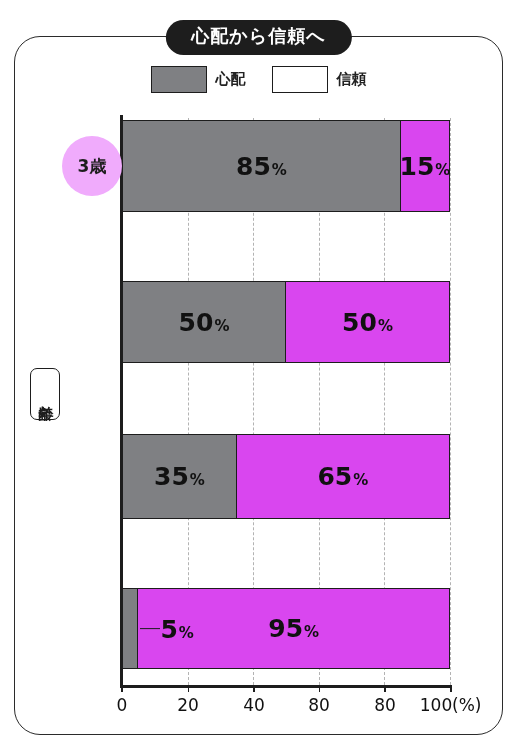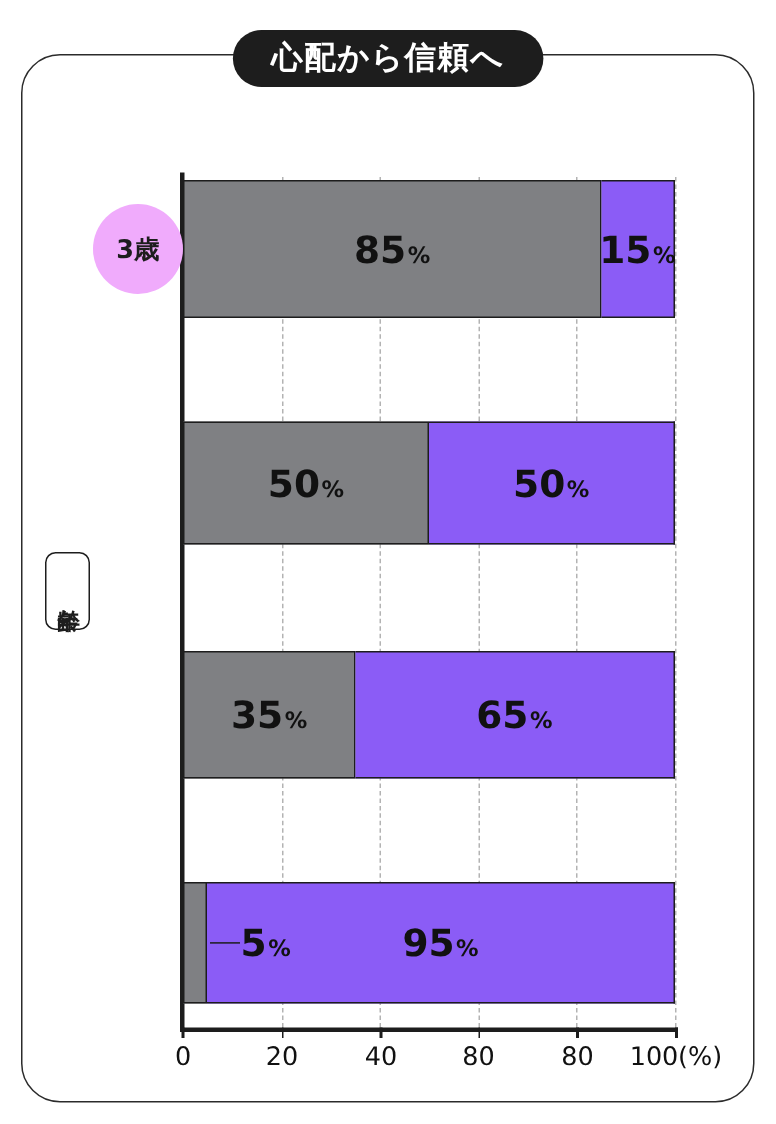--- a/index.html
+++ b/index.html
@@ -15,21 +15,21 @@
     box-sizing:border-box;
     border:1.6px solid #2b2b2b;border-radius:26px;background:#fff;
   }
 
   
   #title-pill{
     position:absolute;left:50%;top:20px;transform:translateX(-50%);
     background:#1d1d1d;color:#ffffff;
     border-radius:22px;
     padding:6px 26px 8px 26px;
-    font-size:21px;font-weight:bold;letter-spacing:1px;
+    font-size:18px;font-weight:bold;letter-spacing:1px;
     white-space:nowrap;z-index:6;line-height:1.15;
   }
 
   
   #legend{
     position:absolute;left:0;right:0;top:66px;
     display:flex;justify-content:center;align-items:center;gap:26px;z-index:4;
   }
   .legend-item{display:flex;align-items:center;gap:9px;}
   .swatch{width:56px;height:27px;box-sizing:border-box;border:1.4px solid #1d1d1d;}
@@ -61,21 +61,21 @@
   }
 
   
   .bar-row{position:absolute;left:122px;display:flex;box-sizing:border-box;}
   .seg{
     box-sizing:border-box;height:100%;
     display:flex;align-items:center;justify-content:center;
     position:relative;
   }
   .seg.worry{background:#7f8083;border:1.7px solid #1d1d1d;}
-  .seg.trust{background:#8b5cf6;border:1.7px solid #1d1d1d;border-left:none;}
+  .seg.trust{background:#d946ef;border:1.7px solid #1d1d1d;border-left:none;}
   .seg.worry + .trust{border-left:none;}
 
   .val{
     font-weight:bold;font-size:25px;color:#111;
     display:flex;align-items:baseline;line-height:1;white-space:nowrap;
   }
   .val .pct{font-size:15px;font-weight:bold;margin-left:1px;}
 
   
   .val.callout{
@@ -111,20 +111,28 @@
   }
 </style>
 </head>
 <body>
 
 <div id="title-pill">心配から信頼へ</div>
 
 <div id="frame"></div>
 
 <div id="legend">
+  <div class="legend-item">
+    <div class="swatch" style="background:#7f8083;"></div>
+    <div class="legend-label">心配</div>
+  </div>
+  <div class="legend-item">
+    <div class="swatch" style="background:#ffffff;"></div>
+    <div class="legend-label">信頼</div>
+  </div>
 </div>
 
 <div id="plot">
 
   <div class="gridline" style="left:187.6px;"></div>
   <div class="gridline" style="left:253.2px;"></div>
   <div class="gridline" style="left:318.8px;"></div>
   <div class="gridline" style="left:384.4px;"></div>
   <div class="gridline" style="left:450px;"></div>
 

